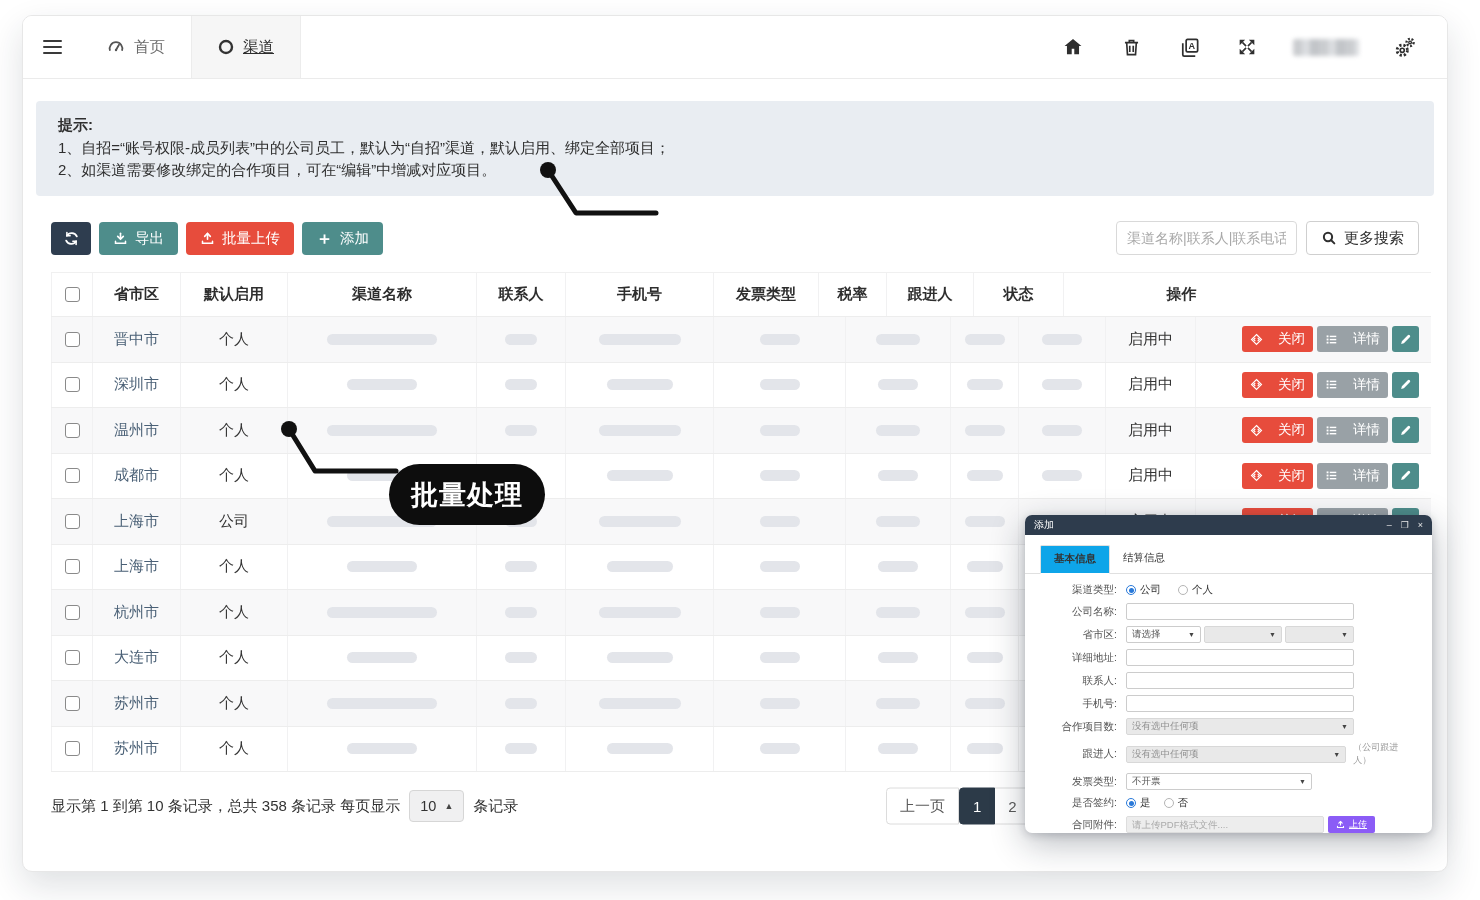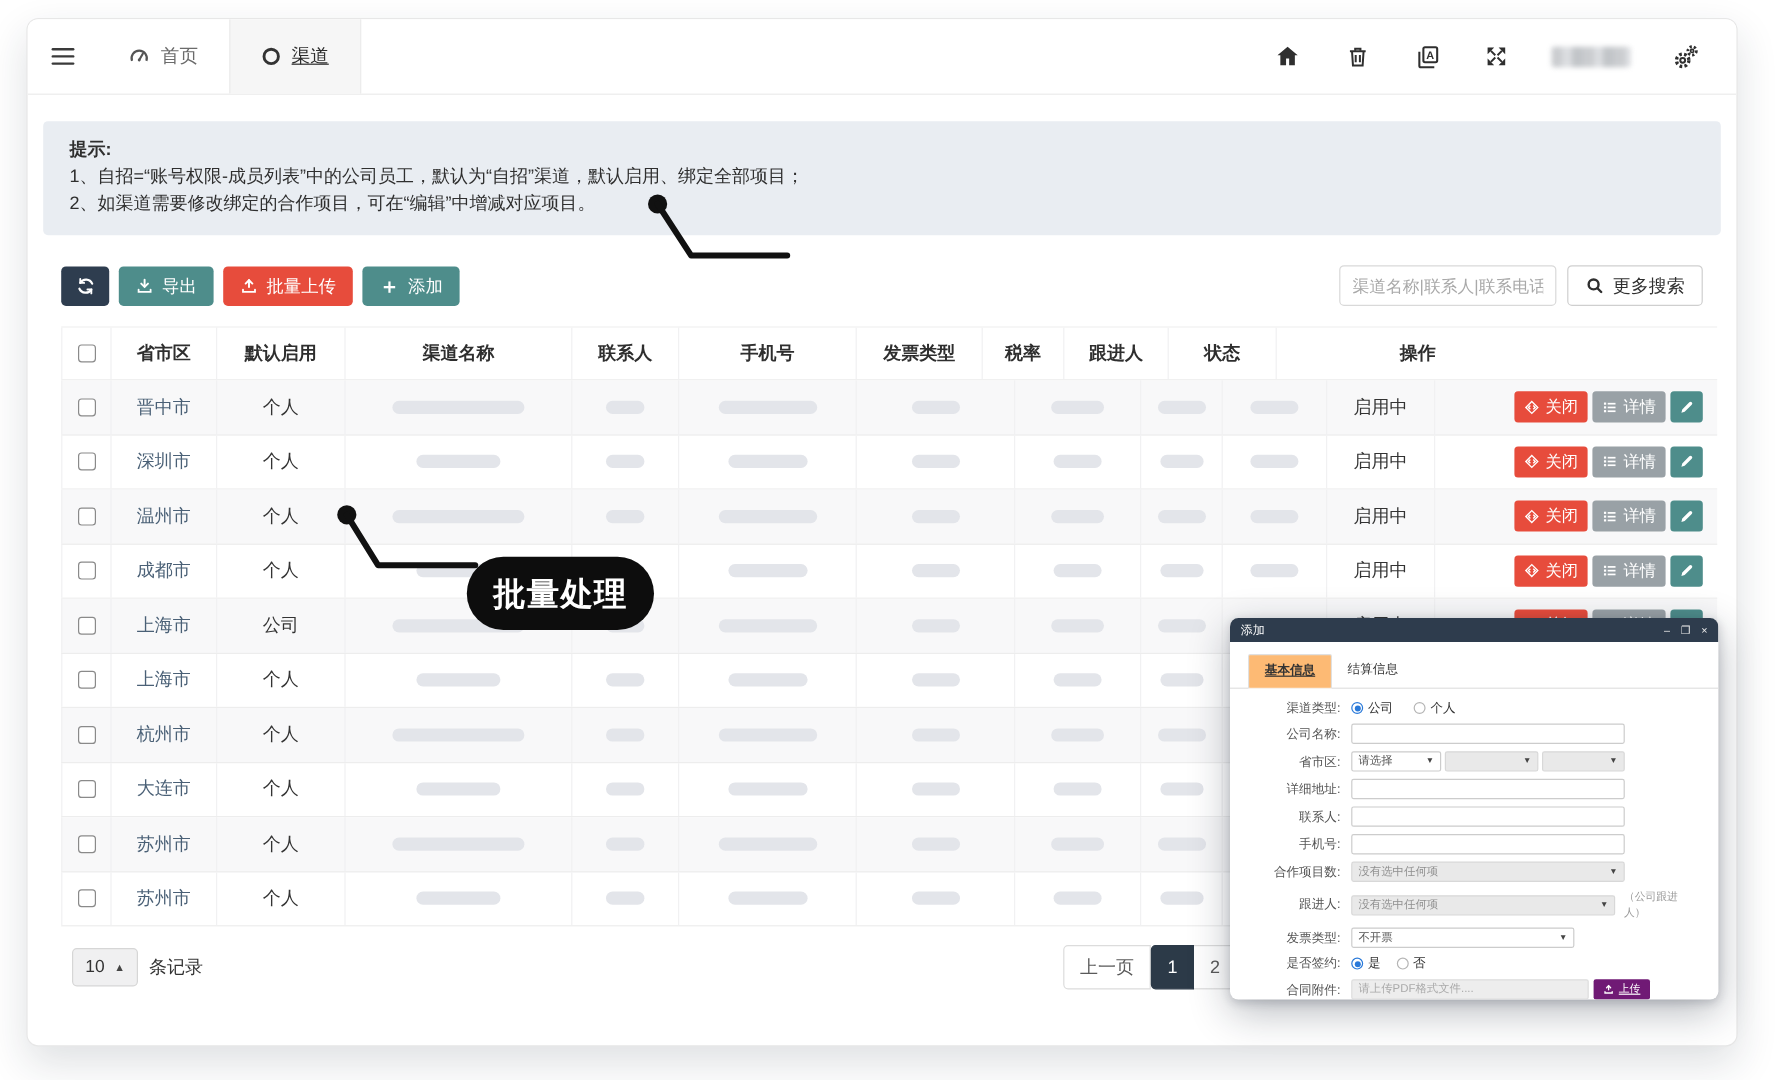--- a/index.html
+++ b/index.html
@@ -57,21 +57,21 @@
   .w5{width:148px;} .w6{width:132px;} .w7{width:105px;} .w8{width:68px;} .w9{width:87px;}
   .w10{width:90px;} .w11{width:235px; justify-content:flex-end; padding-right:12px;}
   .trow.head .w11 { justify-content:center; padding-right:4px; }
   .cb { width:15px; height:15px; border:1.6px solid #8a8a8a; border-radius:3px; background:#fff; cursor:pointer; }
   .citycell { color:#4a6076; }
   .pill { background:#e3e5ea; border-radius:6px; height:11px; }
   .p-name{width:110px;} .p-contact{width:32px;} .p-phone{width:82px;} .p-proj{width:40px;}
   .p-inv{width:44px;} .p-tax{width:40px;} .p-fol{width:40px;}
   .trow.narrow .p-name{width:70px;} .trow.narrow .p-phone{width:66px;} .trow.narrow .p-inv{width:40px;} .trow.narrow .p-tax{width:36px;}
   .act { display:inline-flex; align-items:center; gap:4px; }
-  .abtn { height:26px; display:inline-flex; align-items:center; gap:5px; padding:0 8px; border-radius:3px;
+  .abtn { height:26px; display:inline-flex; align-items:center; gap:15px; padding:0 8px; border-radius:3px;
     color:#fff; font-size:13.5px; cursor:pointer; }
   .abtn.close { background:#e74c3c; }
   .abtn.details { background:#99a1a6; }
   .abtn.edit { background:#4e8d8b; width:27px; justify-content:center; padding:0; }
 
   
   .pagerow { position:relative; margin:14px 28px 0 28px; height:40px; display:flex; align-items:center; font-size:15px; color:#333; }
   .perpage { display:inline-flex; align-items:center; gap:8px; height:32px; padding:0 10px; margin:0 9px;
     background:#f0f0f1; border:1px solid #d6d6d6; border-radius:4px; cursor:pointer; font-size:14.5px; }
   .perpage .caret { font-size:9px; color:#444; }
@@ -89,38 +89,38 @@
   .callout.c2 { left:389px; top:464px; width:156px; height:61px; border-radius:31px; font-size:27px; }
 
   
   .modal { position:absolute; left:1025px; top:515px; width:407px; height:318px; z-index:60;
     background:#fff; border-radius:7px; overflow:hidden; box-shadow:0 10px 34px rgba(20,30,45,.30), 0 2px 8px rgba(20,30,45,.18); }
   .mtitle { height:20px; background:#2e3c4d; display:flex; align-items:center; padding:0 9px; color:#fff; font-size:10px; }
   .mctrl { margin-left:auto; display:flex; gap:9px; font-size:9px; color:#e8e8e8; }
   .mctrl span { cursor:pointer; line-height:1; }
   .mtabs { padding:9px 15px 0 15px; border-bottom:1px solid #e0e0e0; display:flex; }
   .mtab { font-size:10.5px; color:#333; padding:6px 13px 7px 13px; cursor:pointer; position:relative; top:1px; }
-  .mtab.active { background:#fdba74; border:1px solid #e0e0e0; border-bottom:1px solid #fff; border-radius:2px 2px 0 0; font-weight:700;text-decoration:underline; }
+  .mtab.active { background:#0ea5e9; border:1px solid #e0e0e0; border-bottom:1px solid #fff; border-radius:2px 2px 0 0; font-weight:700; }
   .mform { padding:9px 18px 0 18px; }
   .frow { display:flex; align-items:center; margin-bottom:6px; }
   .flabel { width:74px; text-align:right; margin-right:9px; font-size:10.5px; color:#555; flex:none; }
   .fctrl { display:flex; align-items:center; gap:5px; }
   .tinput { width:228px; height:17px; border:1px solid #ccc; border-radius:2px; font-size:9.5px; padding:0 5px;
     font-family:inherit; color:#333; }
   .tinput::placeholder { color:#aaa; }
   .sel { height:17px; border:1px solid #ccc; border-radius:2px; background:#fff; display:flex; align-items:center;
     font-size:9.5px; color:#555; padding:0 5px; cursor:pointer; }
   .sel .sc { margin-left:auto; font-size:7px; color:#444; padding-left:5px; }
   .sel.gray { background:#e9e9e9; border-color:#d8d8d8; color:#8f8f8f; }
   .radio { display:inline-flex; align-items:center; gap:4px; font-size:10.5px; color:#333; margin-right:12px; cursor:pointer; }
   .rdot { width:10px; height:10px; border-radius:50%; border:1px solid #b5b5b5; background:#fff; position:relative; }
   .rdot.on { border-color:#2979d9; }
   .rdot.on::after { content:""; position:absolute; inset:1.5px; border-radius:50%; background:#2979d9; }
   .fnote { font-size:9px; color:#999; margin-left:7px; }
-  .upbtn { height:17px; background:#701a75; color:#fff; border-radius:2px; display:inline-flex; align-items:center;
+  .upbtn { height:17px; background:#8b5cf6; color:#fff; border-radius:2px; display:inline-flex; align-items:center;
     gap:4px; font-size:9px; padding:0 8px; cursor:pointer;text-decoration:underline; }
 
   svg { display:block; }
 </style>
 </head>
 <body>
 
 <div class="stage">
 
   <div class="app">
@@ -821,20 +821,21 @@
             <path d="M4 20.2l1.3-5.1L16.2 4.2a2.6 2.6 0 0 1 3.7 3.7L9 18.8 4 20.2z"></path>
           </svg>
         </span>
       </span>
     </div>
   </div>
         </div>
     </div>
 
     <div class="pagerow">
+      <span>显示第 1 到第 10 条记录，总共 358 条记录 每页显示</span>
       <span class="perpage">
         <span>10</span>
         <span class="caret">▲</span>
       </span>
       <span>条记录</span>
       <div class="pager">
         <div class="pbtn">上一页</div>
         <span style="display:flex;">
             <div class="pbtn active">1</div>
             <div class="pbtn">2</div>

